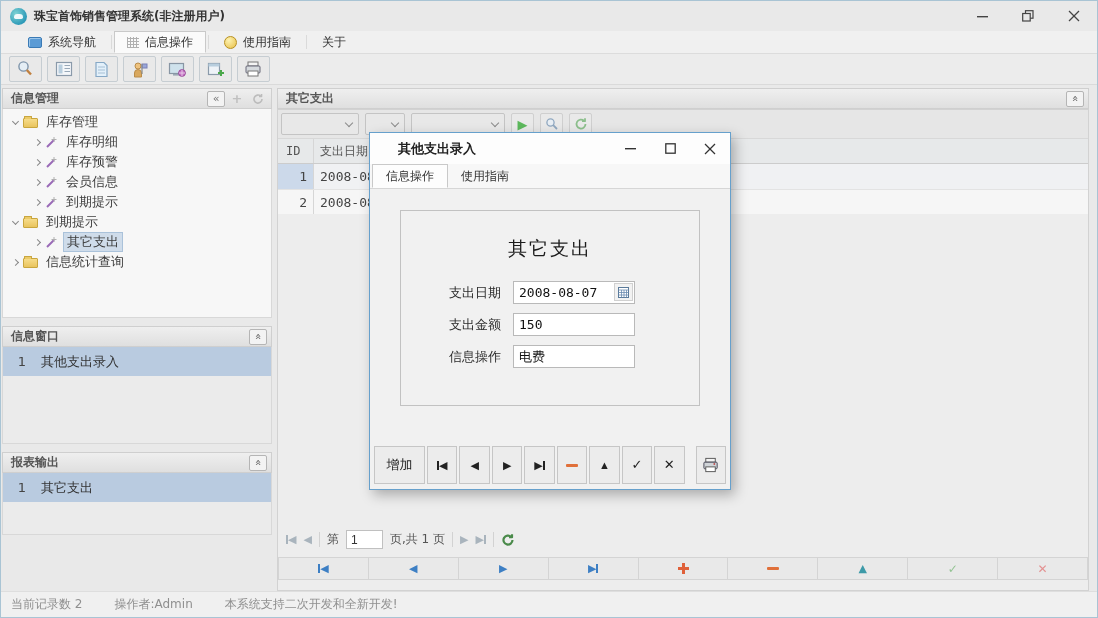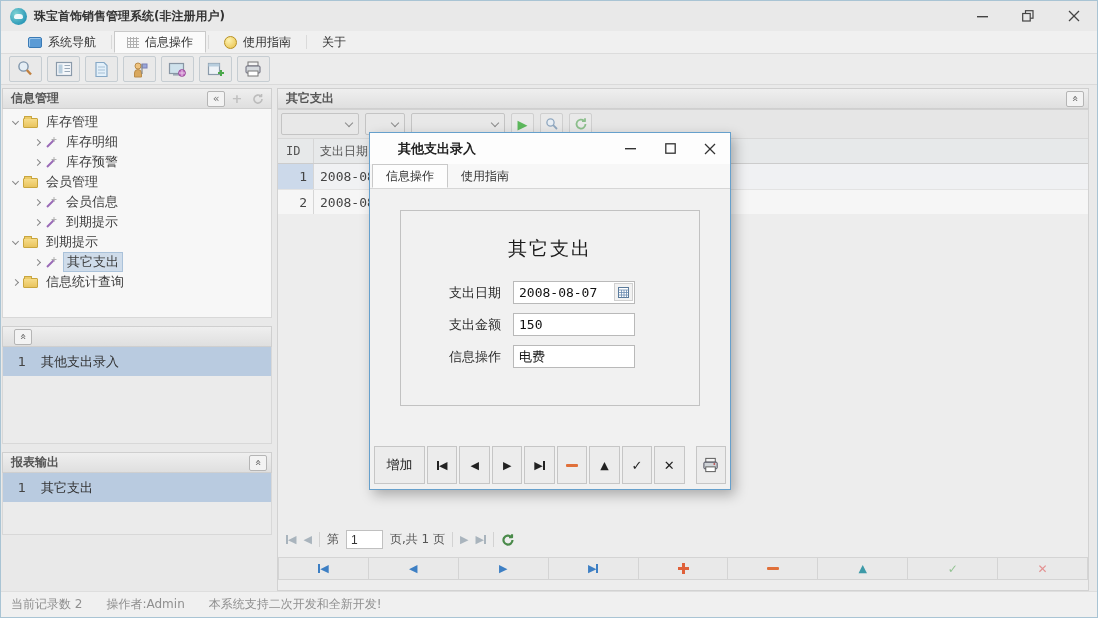--- a/index.html
+++ b/index.html
@@ -118,21 +118,21 @@
   .tri { font-size:11px; line-height:1; }
   .minus-bar { display:inline-block; width:12px; height:3px; background:#e0703a; border-radius:1px; }
   .plus-ic { position:relative; width:11px; height:11px; display:inline-block; }
   .plus-ic::before,.plus-ic::after { content:""; position:absolute; background:#e0613a; }
   .plus-ic::before { left:4px; top:0; width:3px; height:11px; }
   .plus-ic::after { left:0; top:4px; width:11px; height:3px; }
   .bottom-pad { height:10px; flex:0 0 auto; }
 
   
   .statusbar { height:26px; background:#f0f0f0; border-top:1px solid #dedede;
-               display:flex; align-items:center; gap:24px; padding-left:10px; color:#8f8f8f; flex:0 0 auto; }
+               display:flex; align-items:center; gap:32px; padding-left:10px; color:#8f8f8f; flex:0 0 auto; }
 
   
   .dialog { position:absolute; left:368px; top:131px; width:362px; height:358px;
             background:#f1f1f1; border:1px solid #66a0cc; box-shadow:4px 5px 12px rgba(0,0,0,.28);
             display:flex; flex-direction:column; z-index:10; }
   .dlg-titlebar { height:31px; background:#fdfdfd; display:flex; align-items:center; padding-left:28px; flex:0 0 auto; }
   .dlg-title { font-weight:bold; font-size:13px; color:#222; }
   .dlg-controls { margin-left:auto; display:flex; height:100%; }
   .dlg-btn { width:40px; height:100%; display:flex; align-items:center; justify-content:center; color:#333; }
   .dlg-tabs { height:25px; background:#f7f7f7; border-bottom:1px solid #d6d6d6; display:flex;
@@ -147,21 +147,21 @@
   .form-row { display:flex; align-items:center; height:23px; margin:0 0 9px 48px; }
   .form-label { width:64px; font-size:13px; color:#2c2c2c; flex:0 0 auto; }
   .form-field { width:122px; height:23px; border:1px solid #b9b9b9; background:#fff; font-size:13px;
                 font-family:"DejaVu Sans Mono","DejaVu Sans",monospace; padding-left:5px; color:#111; }
   .date-wrap { position:relative; width:122px; height:23px; flex:0 0 auto; }
   .date-wrap .form-field { width:100%; padding-right:24px; }
   .cal-btn { position:absolute; right:2px; top:2px; width:19px; height:18px; display:flex;
              align-items:center; justify-content:center; background:#f2f2f2; border:1px solid #d0d0d0; }
   .dlg-buttonbar { height:48px; flex:0 0 auto; display:flex; align-items:center; padding:0 4px; gap:2px; }
   .dlg-button { height:38px; background:#ececec; border:1px solid #c6c6c6; display:flex;
-                align-items:center; justify-content:center; font-size:13px; color:#222; }
+                align-items:center; justify-content:center; font-size:13px; color:#222;font-family:Liberation Serif, serif; }
   .b-add { width:52px; } .b-nav { width:31px; }
   .b-print { width:31px; margin-left:9px; }
 </style>
 </head>
 <body>
 
 <div class="window">
 
   <div class="titlebar">
     <div class="logo"></div>
@@ -293,25 +293,20 @@
           <span class="tree-label">库存明细</span>
         </div>
         <div class="tree-row child">
           <span class="chev right"></span>
           <svg class="wand" width="13" height="13" viewBox="0 0 13 13">
             <line x1="2" y1="11" x2="9" y2="4" stroke="#9a6ab8" stroke-width="2"></line>
             <path d="M9 1v5 M6.5 3.5h5" stroke="#b0b0b0" stroke-width="1"></path>
             </svg>
           <span class="tree-label">库存预警</span>
         </div>
-        <div class="tree-row">
-          <span class="chev down"></span>
-          <span class="folder"></span>
-          <span class="tree-label">会员管理</span>
-        </div>
         <div class="tree-row child">
           <span class="chev right"></span>
           <svg class="wand" width="13" height="13" viewBox="0 0 13 13">
             <line x1="2" y1="11" x2="9" y2="4" stroke="#9a6ab8" stroke-width="2"></line>
             <path d="M9 1v5 M6.5 3.5h5" stroke="#b0b0b0" stroke-width="1"></path>
             </svg>
           <span class="tree-label">会员信息</span>
         </div>
         <div class="tree-row child">
           <span class="chev right"></span>
@@ -336,20 +331,21 @@
         </div>
         <div class="tree-row">
           <span class="chev right"></span>
           <span class="folder"></span>
           <span class="tree-label">信息统计查询</span>
         </div>
       </div>
 
       <div class="side-gap"></div>
       <div class="panel-header">
+        <span class="ph-title">信息窗口</span>
         <span class="ph-btn boxed">
             <span class="chev-up2">«</span>
           </span>
       </div>
       <div class="side-list h1">
         <div class="list-row">
           <span class="idx">1</span>
           <span>其他支出录入</span>
         </div>
       </div>

